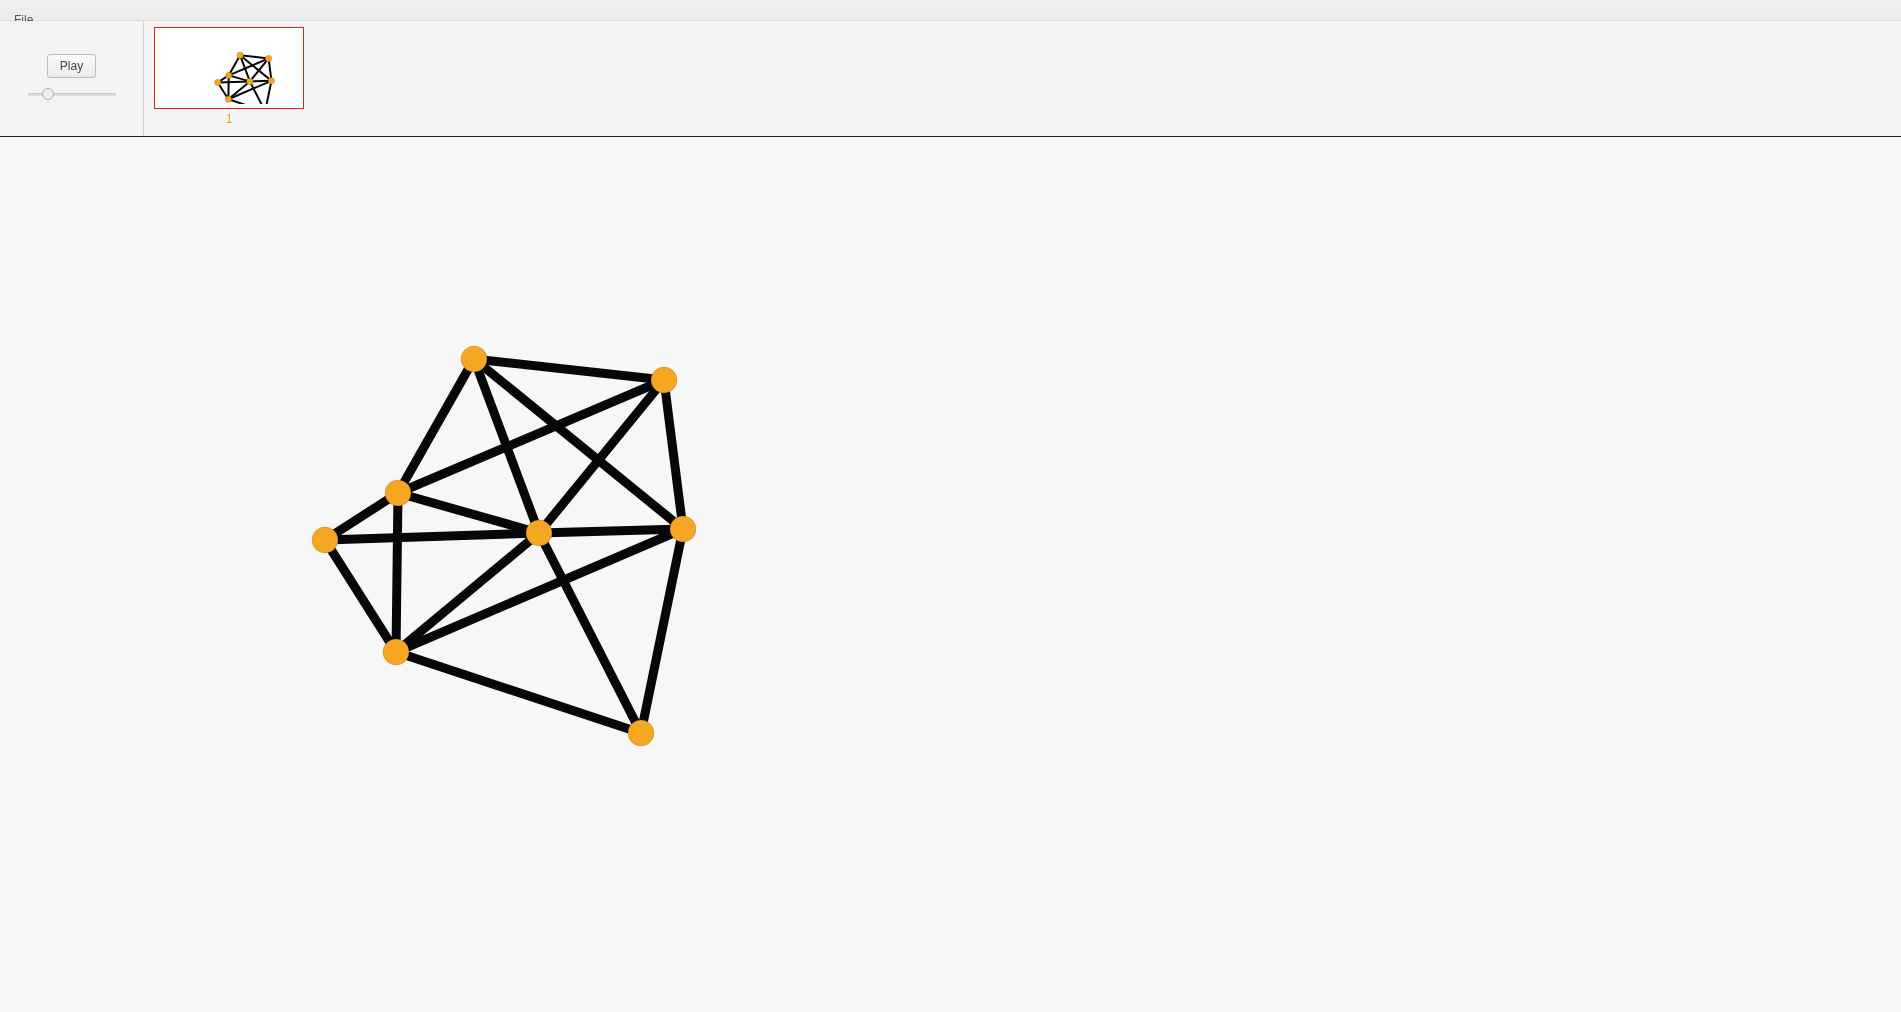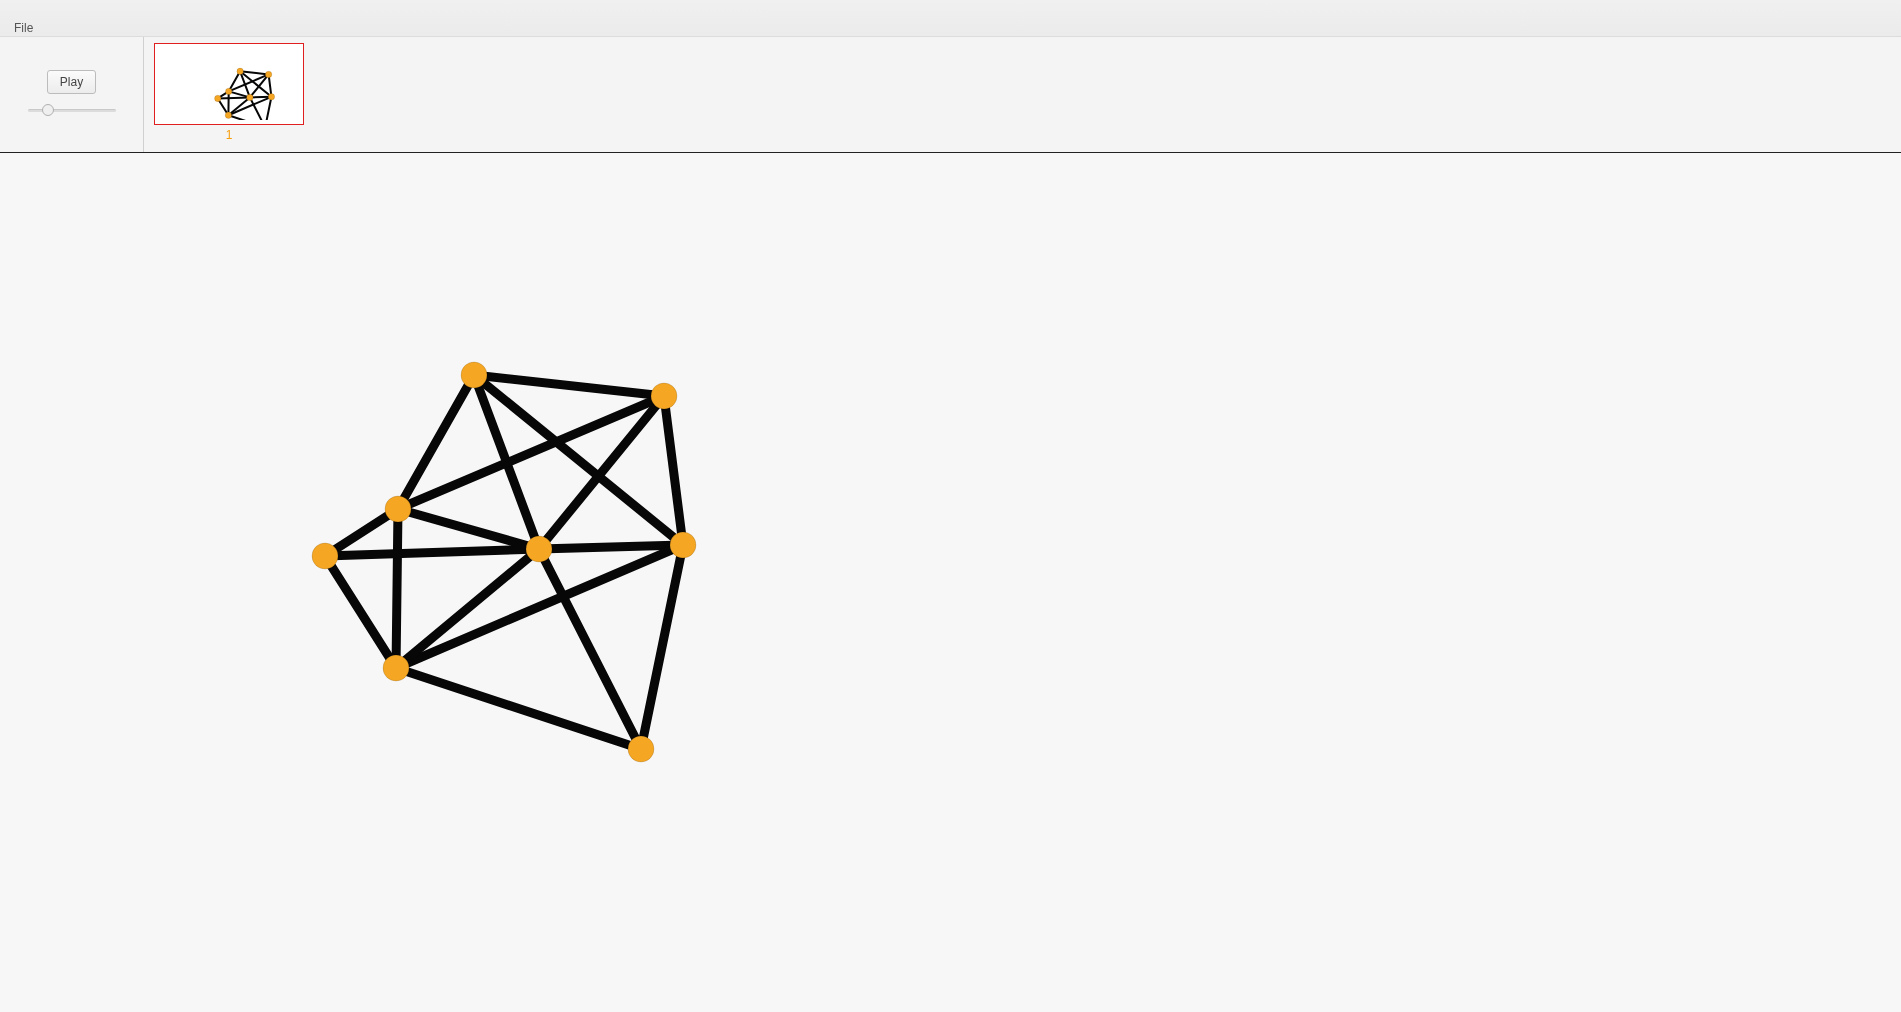--- a/index.html
+++ b/index.html
@@ -12,21 +12,21 @@
       font-size: 12px;
       background: #f4f4f4;
       width: 1901px;
       height: 1012px;
       overflow: hidden;
       display: flex;
       flex-direction: column;
     }
     .menu-bar {
       background: linear-gradient(#f0f0f0, #ebebeb);
-      padding: 18px 8px;
+      padding: 10px 8px;
       border-bottom: 1px solid #dcdcdc;
       height: 18px;
       line-height: 18px;
     }
     .menu-item {
       color: #555;
       padding: 1px 6px;
       cursor: pointer;
       display: inline-block;
     }

